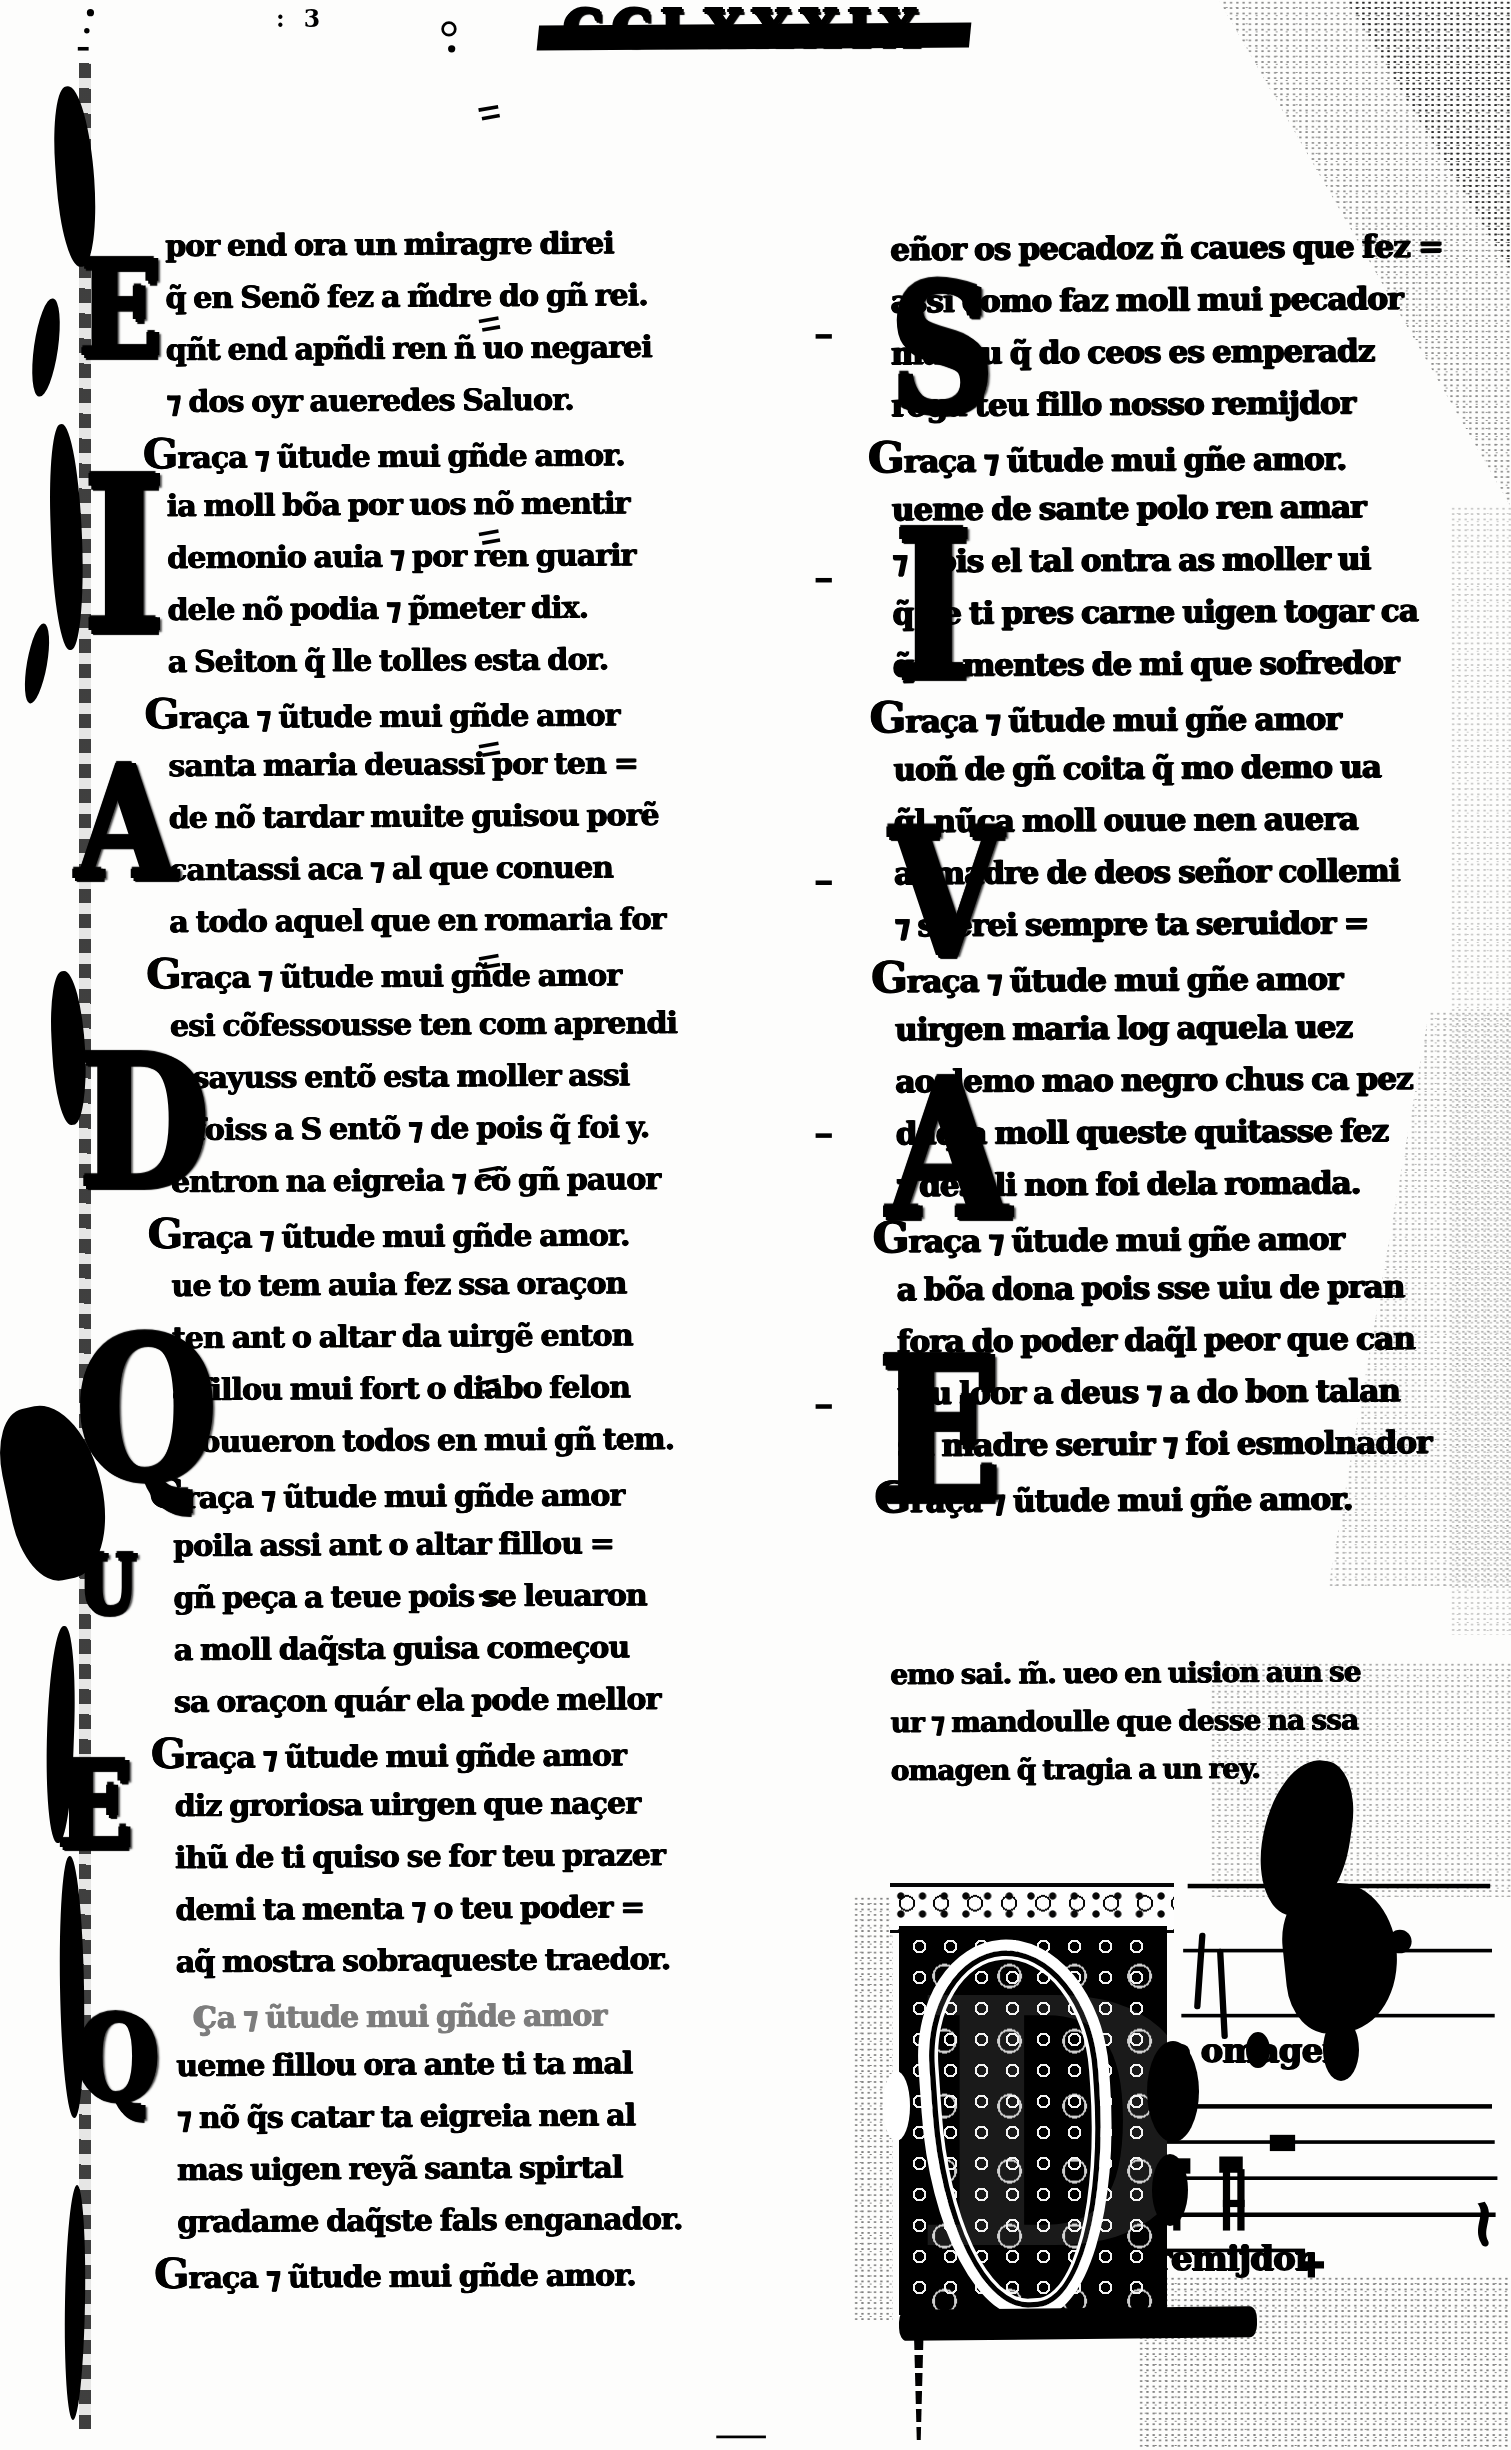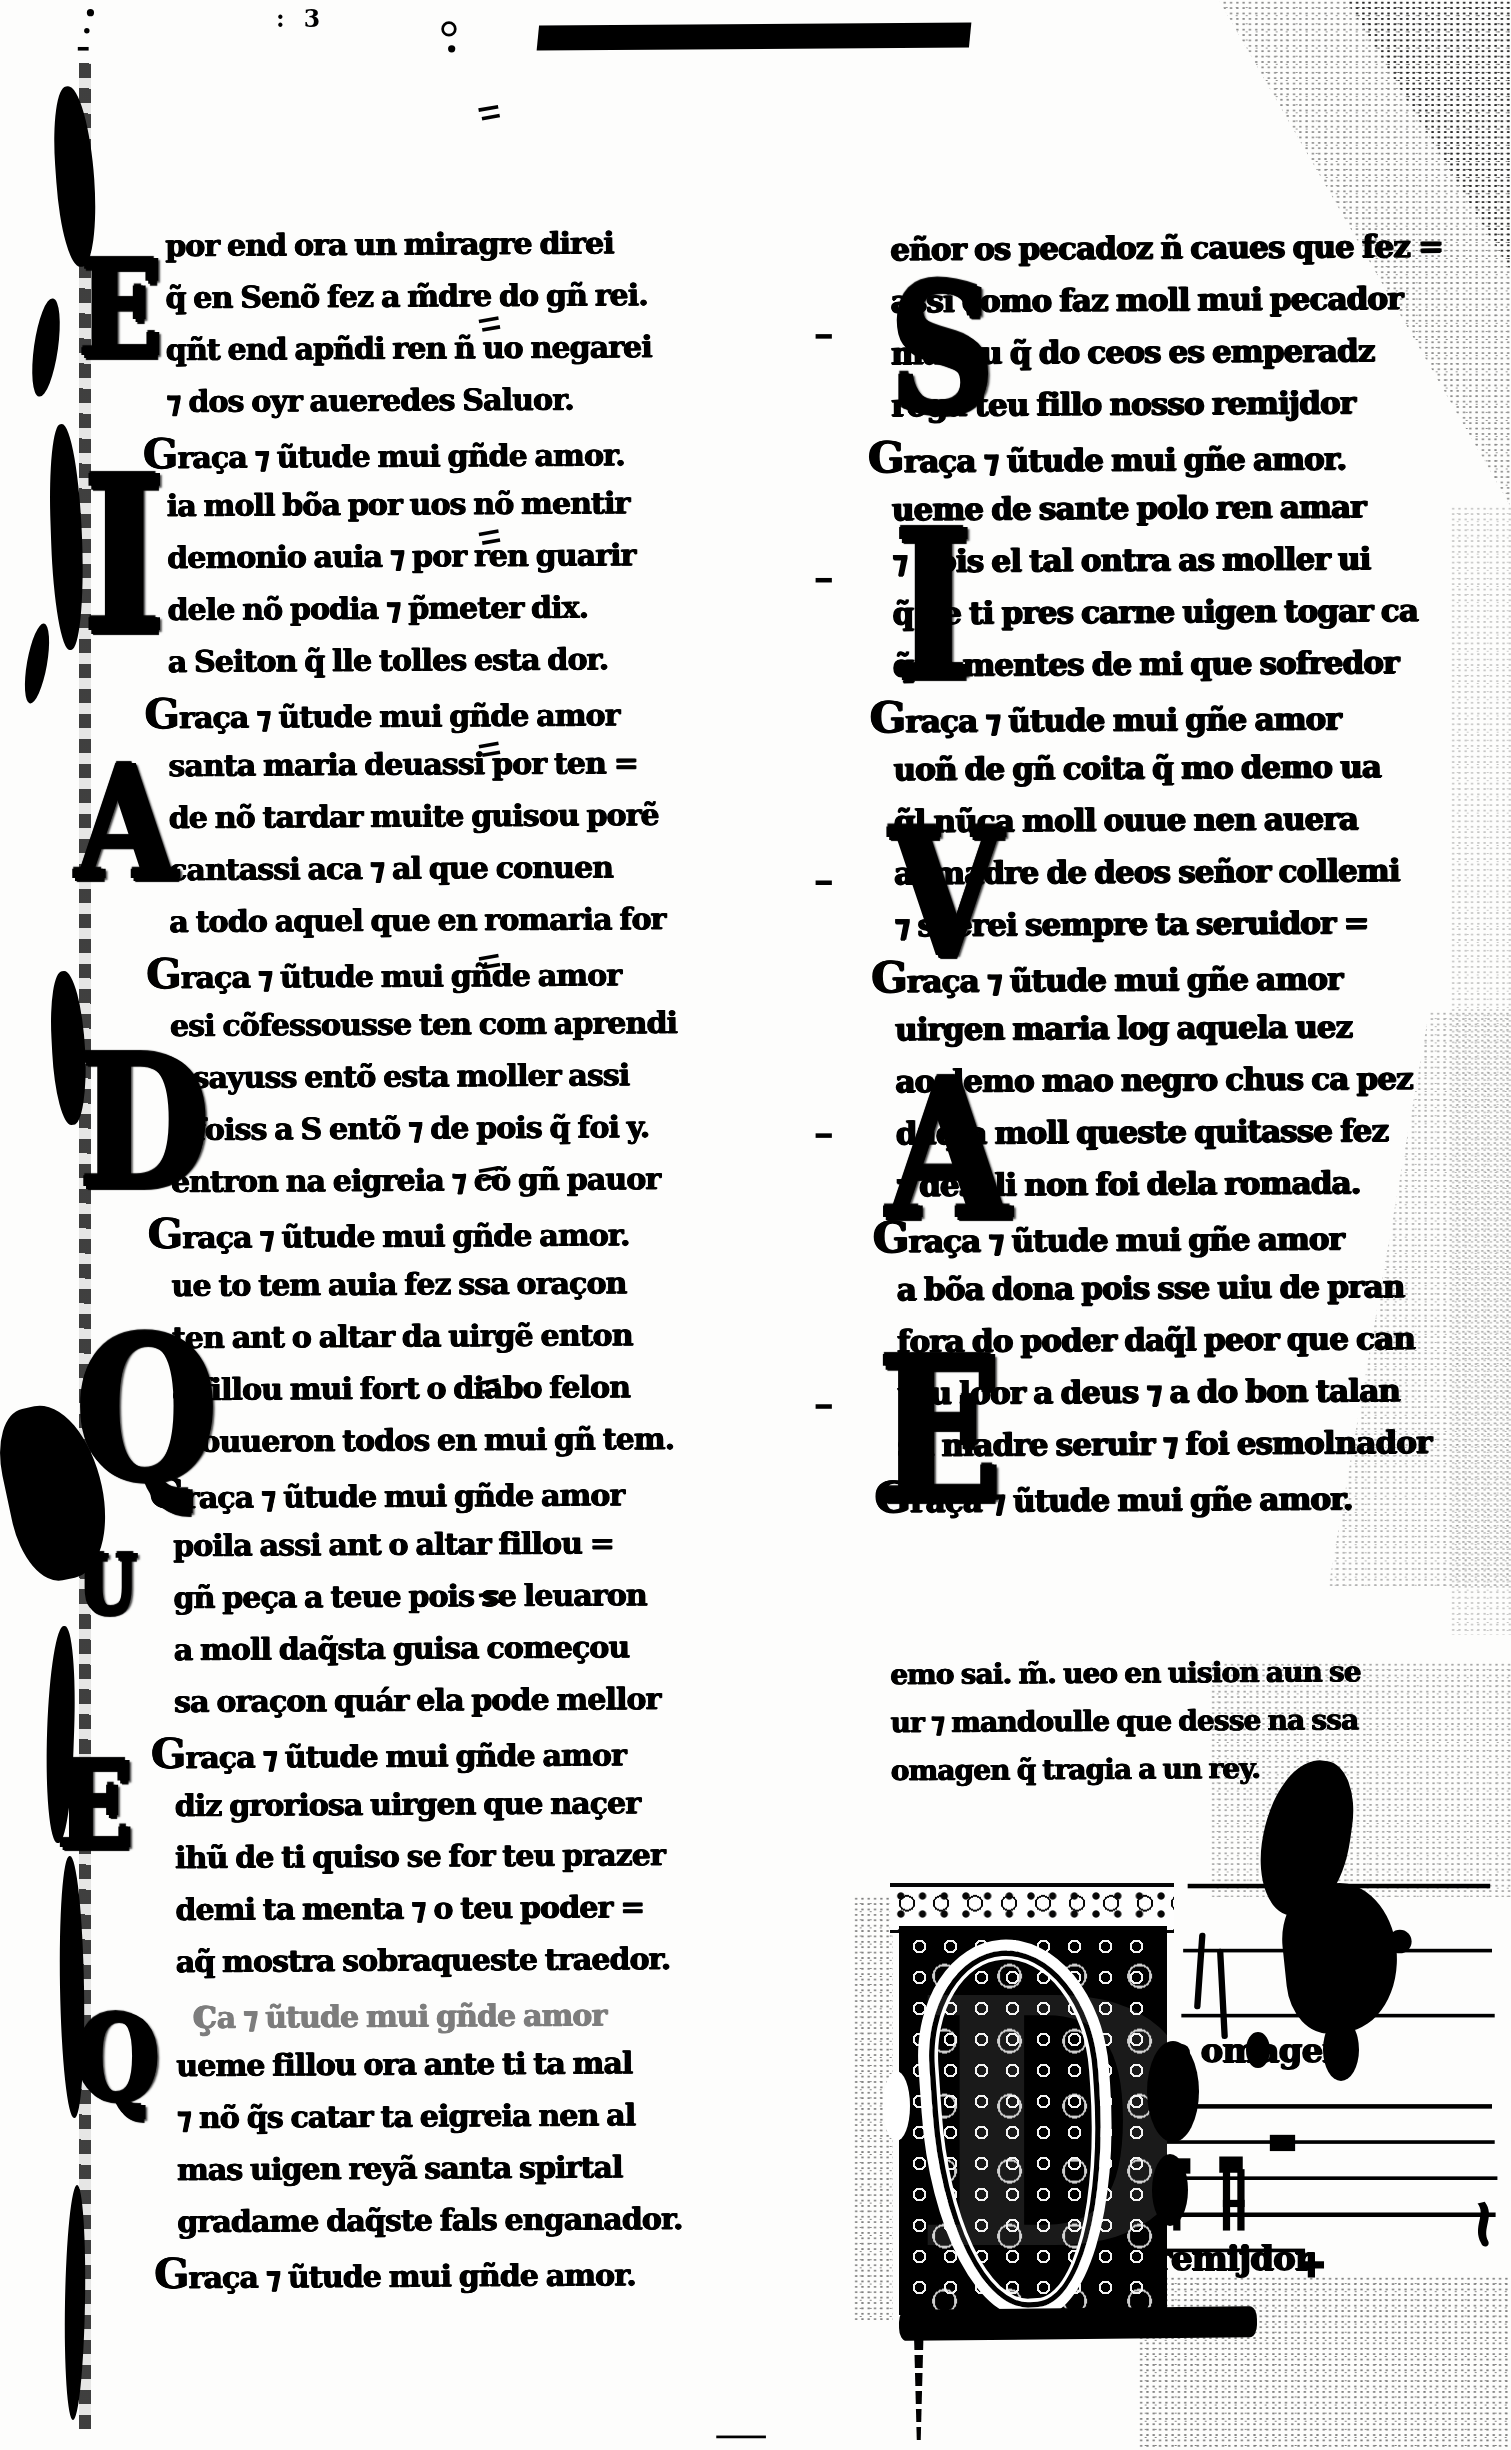--- a/index.html
+++ b/index.html
@@ -85,20 +85,21 @@
   <div class="blob" style="left:34px;top:298px;width:23.5px;height:99px;border-radius:50%;transform:rotate(8deg);"></div>
   <div class="blob" style="left:51px;top:424px;width:31px;height:226px;border-radius:45% 55% 50% 50%;transform:rotate(-2deg);"></div>
   <div class="blob" style="left:27px;top:623px;width:20px;height:81px;border-radius:50%;transform:rotate(10deg);"></div>
   <div class="blob" style="left:52px;top:971px;width:32.5px;height:154px;border-radius:45% 55% 50% 50%;transform:rotate(-3deg);"></div>
   <div class="blob" style="left:7.2px;top:1404px;width:95px;height:176px;border-radius:40% 60% 55% 45%;transform:rotate(-12deg);"></div>
   <div class="blob" style="left:47px;top:1626px;width:27px;height:217px;border-radius:50% 50% 45% 55%;transform:rotate(2deg);"></div>
   <div class="blob" style="left:60px;top:1856px;width:23.5px;height:262px;border-radius:50%;transform:rotate(-1deg);"></div>
   <div class="blob" style="left:65px;top:2185px;width:20px;height:235px;border-radius:50%;transform:rotate(1deg);"></div>
 
   <div class="folio-bar"></div>
+  <div class="folio">CCLXXXIX</div>
   <div class="header-marks">: 3</div>
 
   <div id="colL" class="col">
       <div class="line">por end ora un miragre direi</div>
       <div class="line">q̃ en Senõ fez a m̃dre do gñ rei.</div>
       <div class="line">qñt end apñdi ren ñ uo negarei</div>
       <div class="line">⁊ dos oyr aueredes Saluor.</div>
       <div class="line refrain">Graça ⁊ ũtude mui gñde amor.</div>
       <div class="line">ia moll bõa por uos nõ mentir</div>
       <div class="line">demonio auia ⁊ por ren guarir</div>

